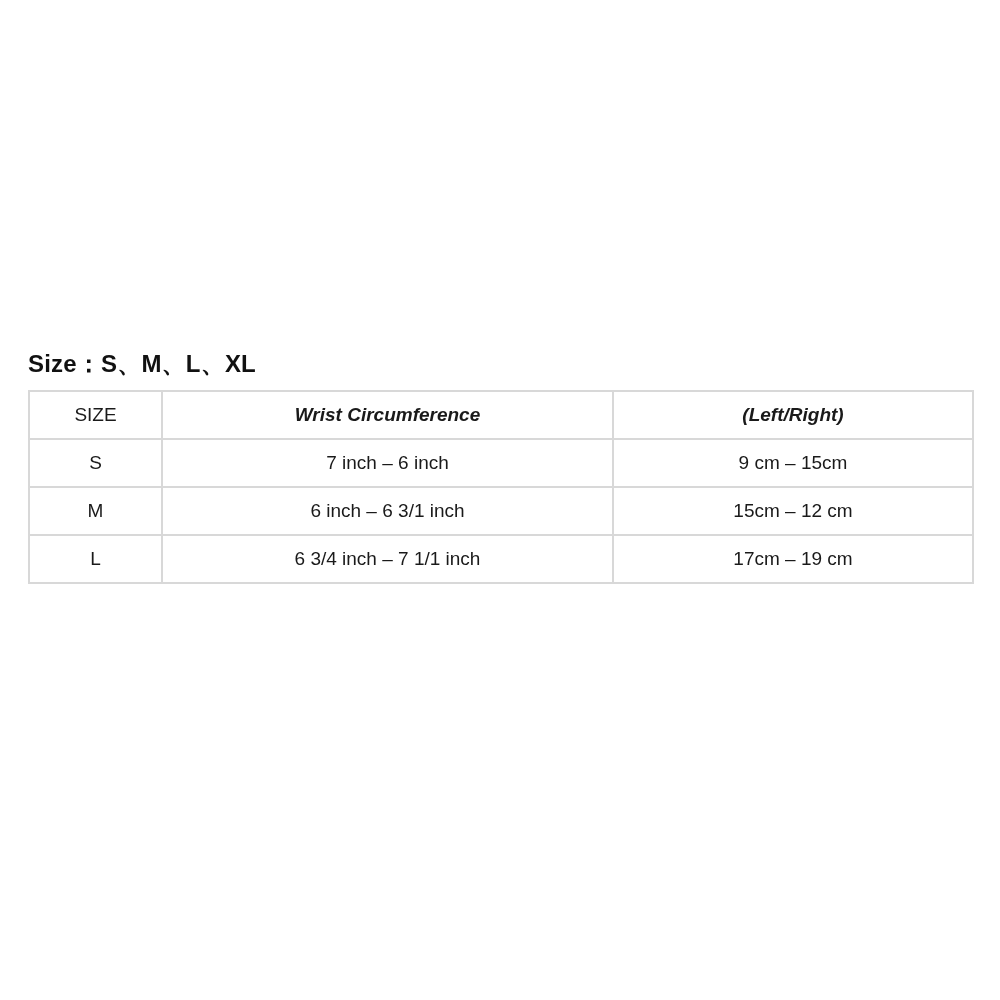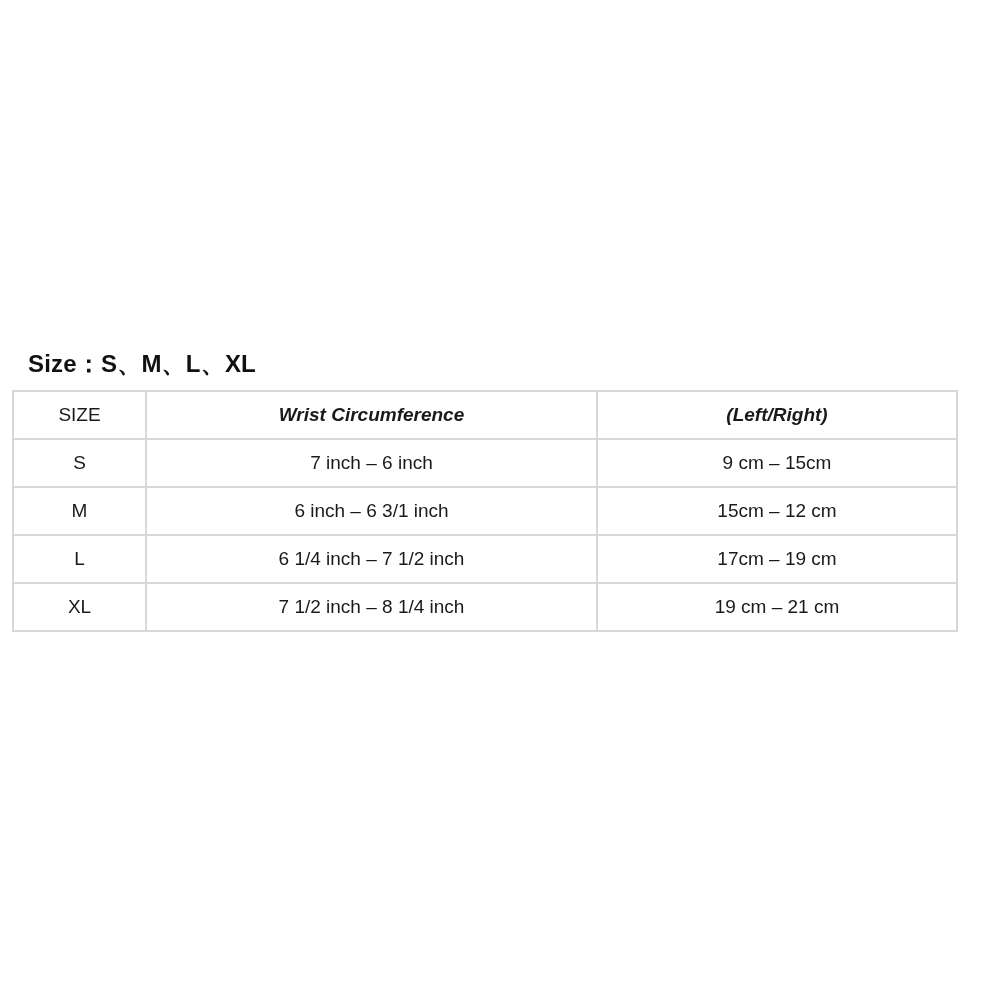--- a/index.html
+++ b/index.html
@@ -20,21 +20,21 @@
       left: 28px;
       top: 348px;
       font-size: 24px;
       font-weight: bold;
       letter-spacing: 0.2px;
       color: #111111;
       white-space: pre;
     }
     .size-table {
       position: absolute;
-      left: 12px;
+      left: 28px;
       top: 390px;
       width: 944px;
       border-collapse: collapse;
       table-layout: fixed;
     }
     .size-table td, .size-table th {
       border: 2px solid #d8d8d8;
       height: 46px;
       padding: 0;
       text-align: center;
@@ -77,22 +77,17 @@
       <td>7 inch – 6 inch</td>
       <td>9 cm – 15cm</td>
     </tr>
     <tr>
       <td>M</td>
       <td>6 inch – 6 3/1 inch</td>
       <td>15cm – 12 cm</td>
     </tr>
     <tr>
       <td>L</td>
-      <td>6 1/4 inch – 7 1/2 inch</td>
+      <td>6 3/4 inch – 7 1/1 inch</td>
       <td>17cm – 19 cm</td>
-    </tr>
-    <tr>
-      <td>XL</td>
-      <td>7 1/2 inch – 8 1/4 inch</td>
-      <td>19 cm – 21 cm</td>
     </tr>
   </tbody>
 </table>
 
 </body></html>

